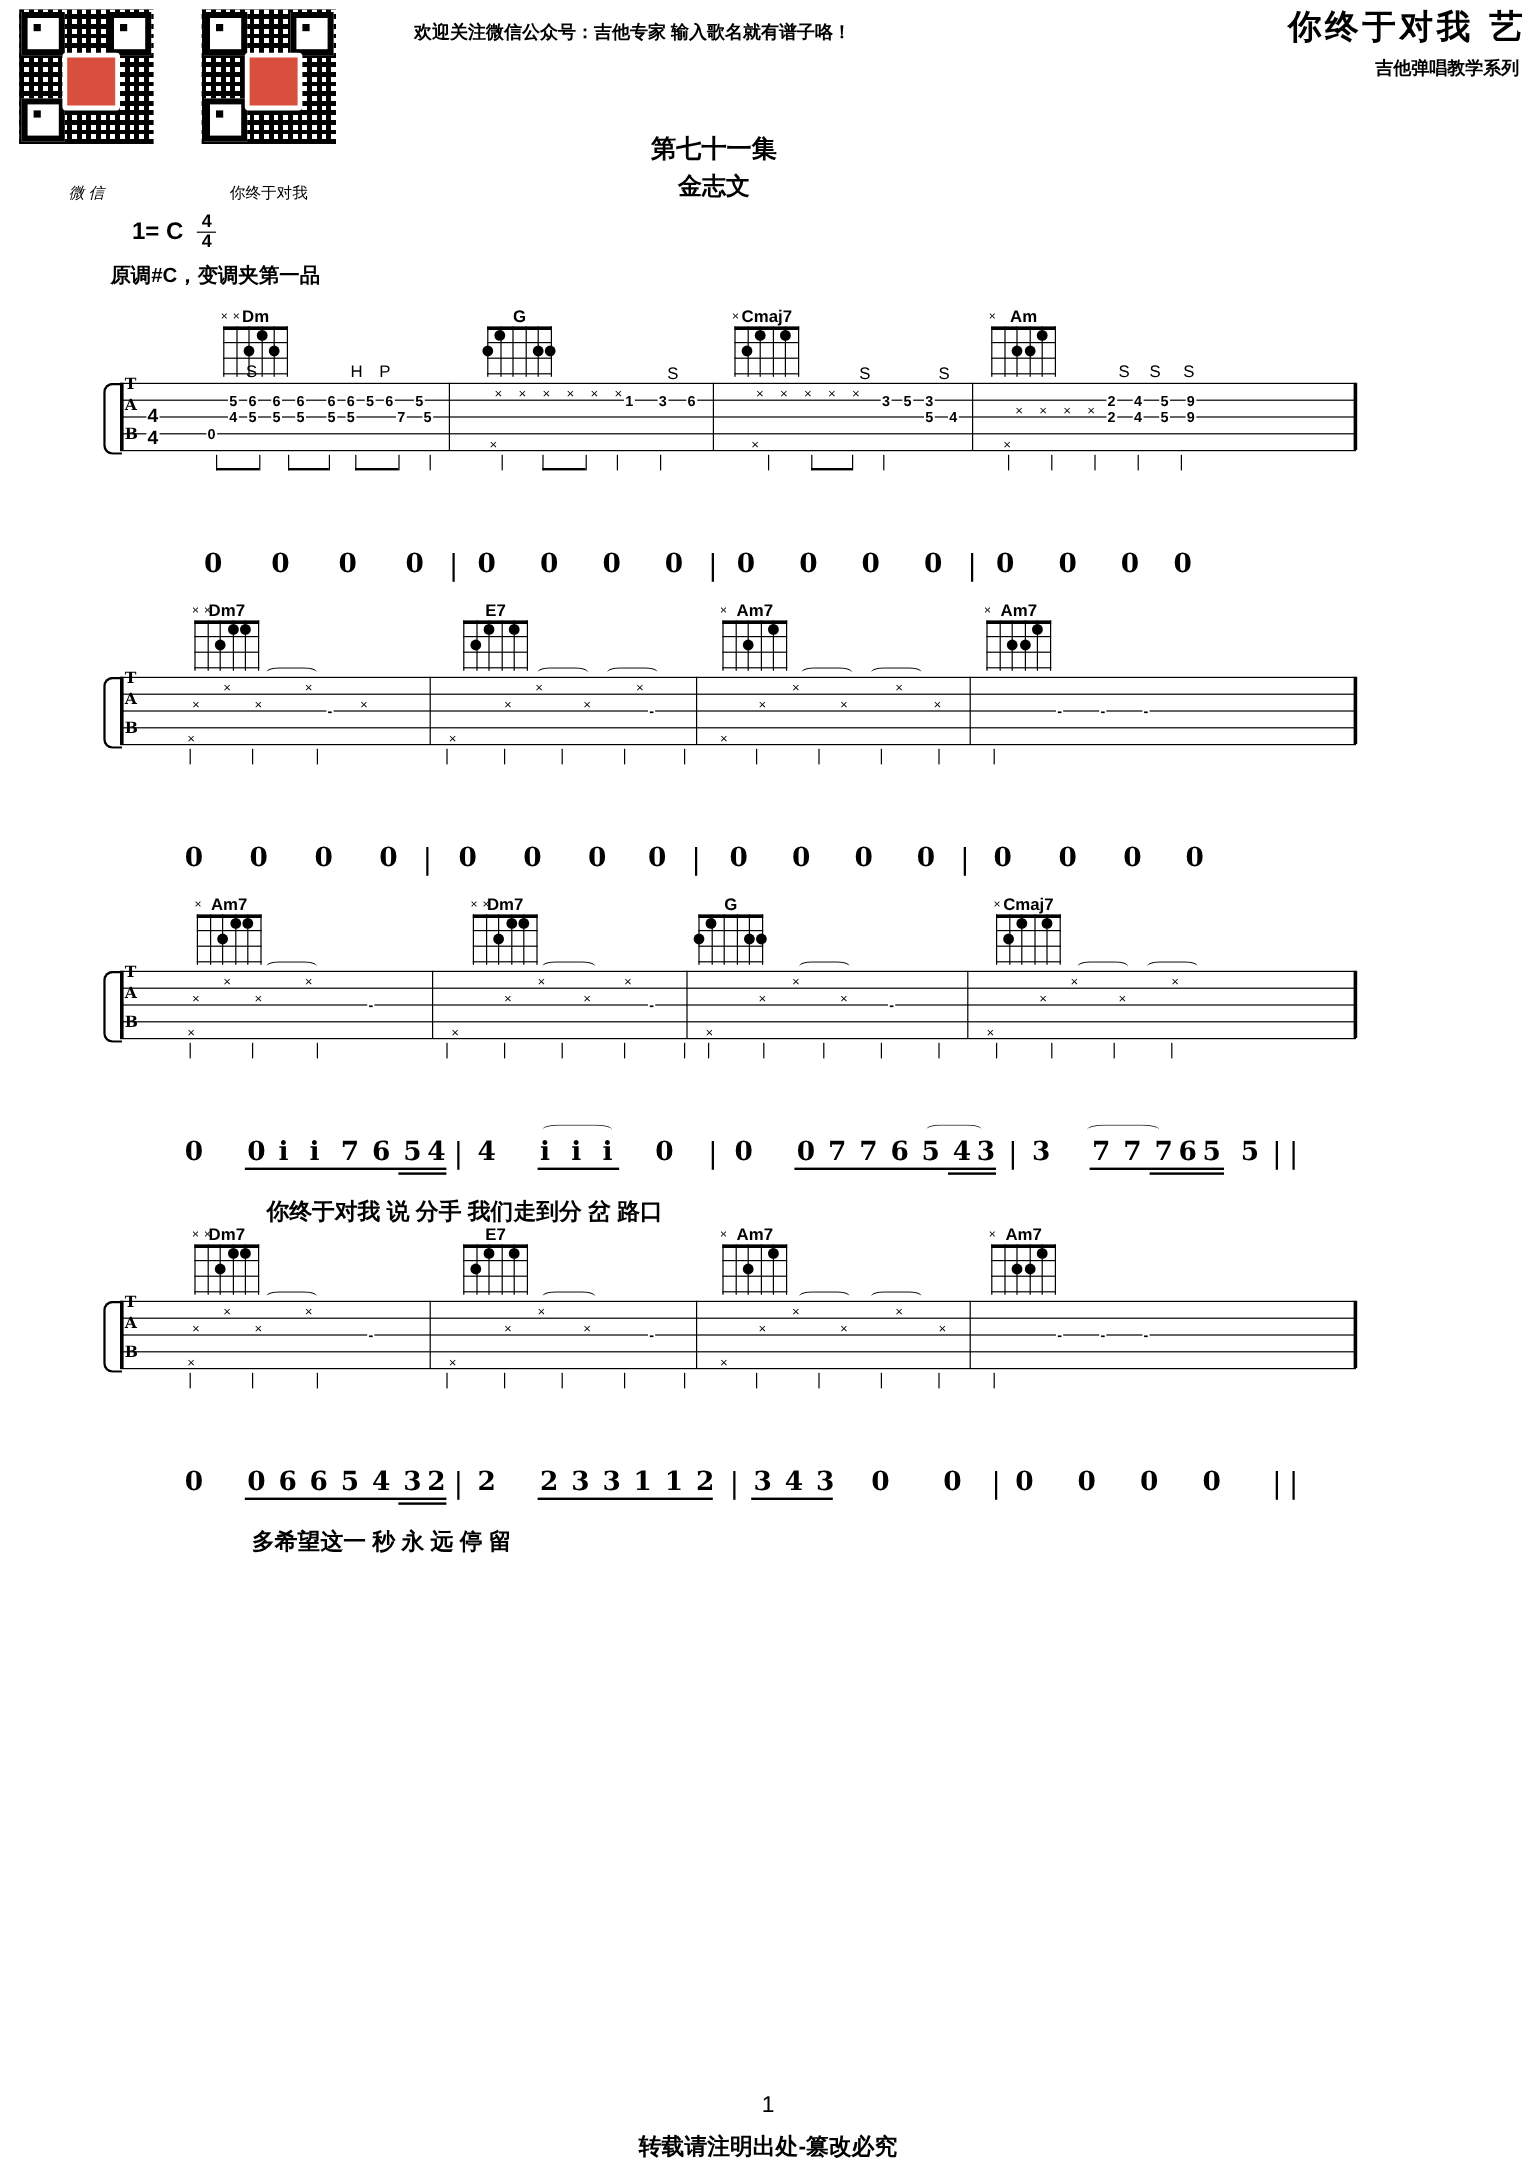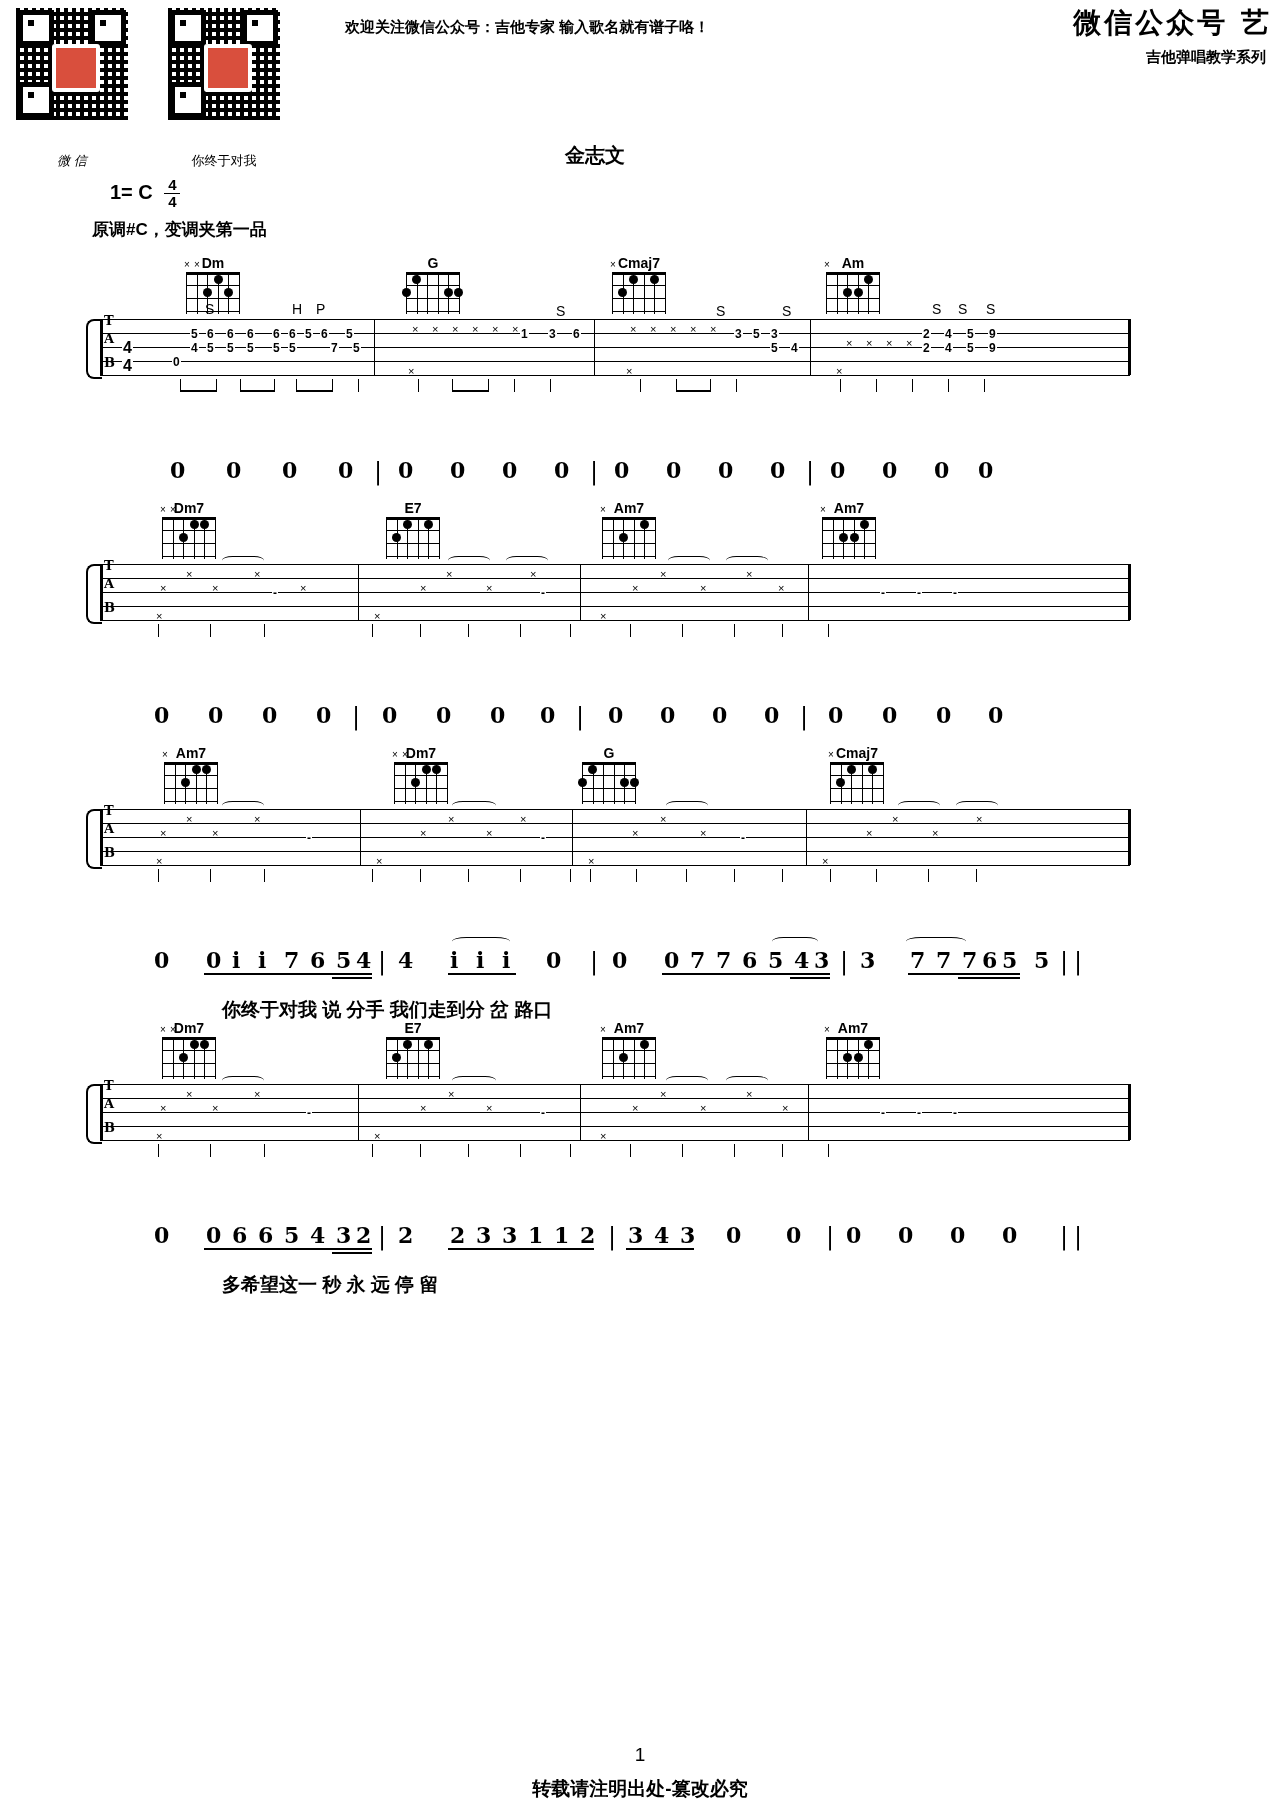--- a/index.html
+++ b/index.html
@@ -141,24 +141,25 @@
       <div class="qr-finder" style="left:2px;top:2px;"></div>
       <div class="qr-finder" style="right:2px;top:2px;"></div>
       <div class="qr-finder" style="left:2px;bottom:2px;"></div>
     </div>
   </div>
   <div class="qr-label" style="left:168px; top:152px;">你终于对我</div>
 
   <div class="hdr-note">欢迎关注微信公众号：吉他专家  输入歌名就有谱子咯！</div>
 
   <div class="season-box">
-    <div class="season-title">微信公众号 艺</div>
+    <div class="season-title">你终于对我 艺</div>
     <div class="season-sub">吉他弹唱教学系列</div>
   </div>
 
+  <div class="song-ep">第七十一集</div>
   <div class="song-artist">金志文</div>
 
 
   <div class="keysig">
     <span>1= C</span>
     <span class="frac">
       <i>4</i>
       <span class="bar"></span>
       <i>4</i>
     </span>
@@ -928,19 +929,19 @@
 
       <div class="mel" style="left:846px;">0</div>
       <div class="mel" style="left:898px;">0</div>
       <div class="mel" style="left:950px;">0</div>
       <div class="mel" style="left:1002px;">0</div>
       <div class="melbar" style="left:1060px;">|</div>
       <div class="melbar" style="left:1074px;">|</div>
     </div>
 
     <div class="lyr-row">
-      <div class="lyr" style="left:222px;">多希望这一 秒 永 远 停 留</div>
+      <div class="lyr" style="left:210px;">多希望这一 秒 永 远 停 留</div>
     </div>
   </div>
 
   <div class="page-num">1</div>
   <div class="footer">转载请注明出处-篡改必究</div>
 </div>
 
 </body></html>

